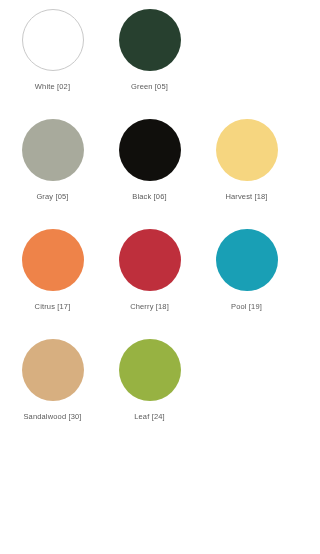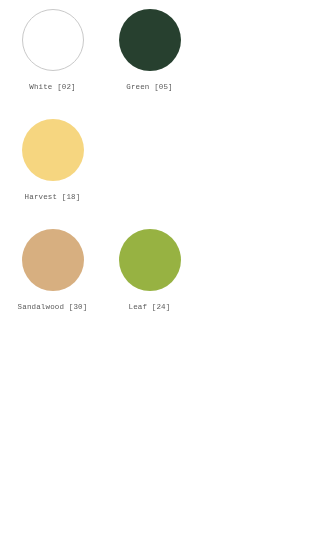--- a/index.html
+++ b/index.html
@@ -50,41 +50,62 @@
     border: 1px solid #c9c9c9;
   }
   .swatch-label {
     margin-top: 11px;
     font-size: 7.5px;
     line-height: 10px;
     color: #5b5b5b;
     text-align: center;
     letter-spacing: 0.15px;
     white-space: nowrap;
-    font-family: Liberation Mono, monospace;
   }
 </style>
 </head>
 <body>
 
 <div class="palette" id="palette-root">
     <div class="swatch-row">
       <div class="swatch-cell">
         <div class="swatch-circle outlined" title="White [02]" style="background: rgb(255, 255, 255);"></div>
         <div class="swatch-label">White [02]</div>
       </div>
       <div class="swatch-cell">
         <div class="swatch-circle" title="Green [04]" style="background: rgb(39, 64, 47);"></div>
         <div class="swatch-label">Green [05]</div>
       </div>
     </div>
     <div class="swatch-row">
       <div class="swatch-cell">
+        <div class="swatch-circle" title="Gray [05]" style="background: rgb(168, 170, 156);"></div>
+        <div class="swatch-label">Gray [05]</div>
+      </div>
+      <div class="swatch-cell">
+        <div class="swatch-circle" title="Black [06]" style="background: rgb(16, 15, 12);"></div>
+        <div class="swatch-label">Black [06]</div>
+      </div>
+      <div class="swatch-cell">
         <div class="swatch-circle" title="Harvest [13]" style="background: rgb(246, 214, 128);"></div>
         <div class="swatch-label">Harvest [18]</div>
+      </div>
+    </div>
+    <div class="swatch-row">
+      <div class="swatch-cell">
+        <div class="swatch-circle" title="Citrus [17]" style="background: rgb(238, 131, 73);"></div>
+        <div class="swatch-label">Citrus [17]</div>
+      </div>
+      <div class="swatch-cell">
+        <div class="swatch-circle" title="Cherry [18]" style="background: rgb(190, 47, 60);"></div>
+        <div class="swatch-label">Cherry [18]</div>
+      </div>
+      <div class="swatch-cell">
+        <div class="swatch-circle" title="Pool [19]" style="background: rgb(25, 159, 181);"></div>
+        <div class="swatch-label">Pool [19]</div>
       </div>
     </div>
     <div class="swatch-row">
       <div class="swatch-cell">
         <div class="swatch-circle" title="Sandalwood [20]" style="background: rgb(215, 175, 128);"></div>
         <div class="swatch-label">Sandalwood [30]</div>
       </div>
       <div class="swatch-cell">
         <div class="swatch-circle" title="Leaf [21]" style="background: rgb(151, 178, 66);"></div>
         <div class="swatch-label">Leaf [24]</div>

